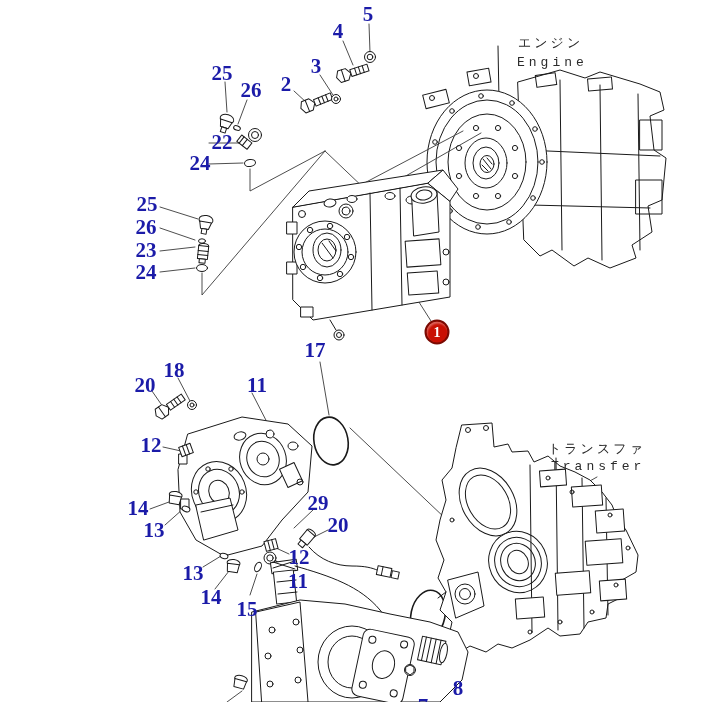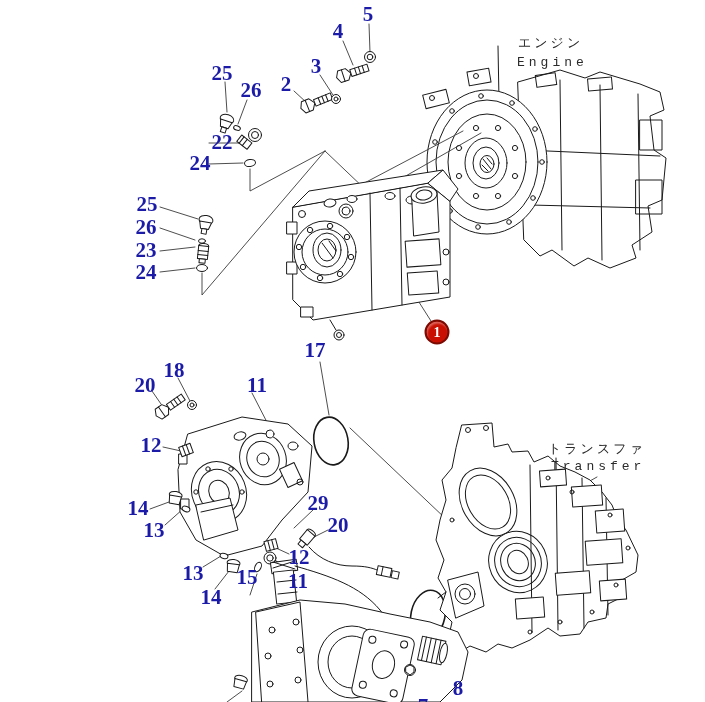--- a/index.html
+++ b/index.html
@@ -457,19 +457,19 @@
       <div class="callout" style="left: 257px; top: 385px;">11</div>
       <div class="callout" style="left: 151px; top: 445px;">12</div>
       <div class="callout" style="left: 138px; top: 508px;">14</div>
       <div class="callout" style="left: 154px; top: 530px;">13</div>
       <div class="callout" style="left: 318px; top: 503px;">29</div>
       <div class="callout" style="left: 338px; top: 525px;">20</div>
       <div class="callout" style="left: 299px; top: 557px;">12</div>
       <div class="callout" style="left: 193px; top: 573px;">13</div>
       <div class="callout" style="left: 298px; top: 581px;">11</div>
       <div class="callout" style="left: 211px; top: 597px;">14</div>
-      <div class="callout" style="left: 247px; top: 577px;">15</div>
+      <div class="callout" style="left: 247px; top: 609px;">15</div>
       <div class="callout" style="left: 458px; top: 688px;">8</div>
       <div class="callout" style="left: 423px; top: 706px;">7</div>
     </div>
 
   <div id="badge" style="left: 437px; top: 332px; background: rgb(201, 15, 2); border-color: rgb(122, 10, 2); color: rgb(255, 255, 255);">1</div>
 </div>
 
 </body></html>

